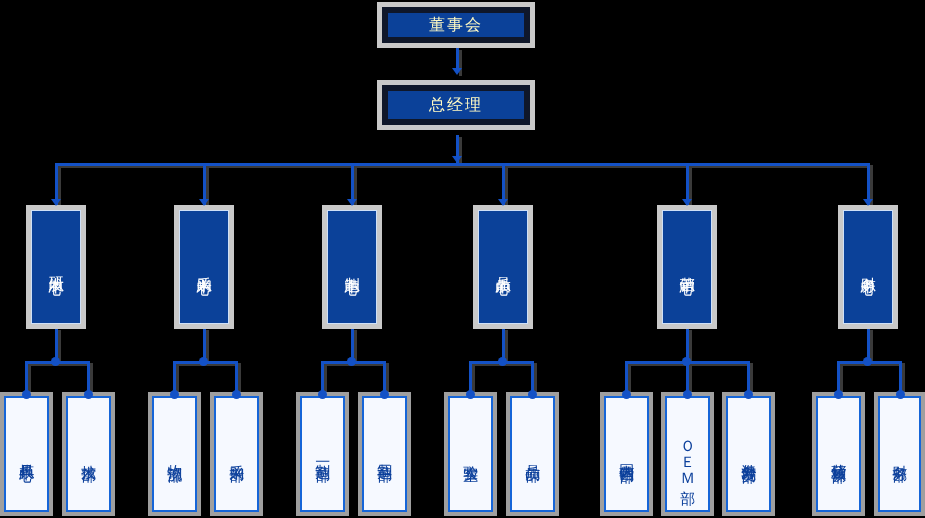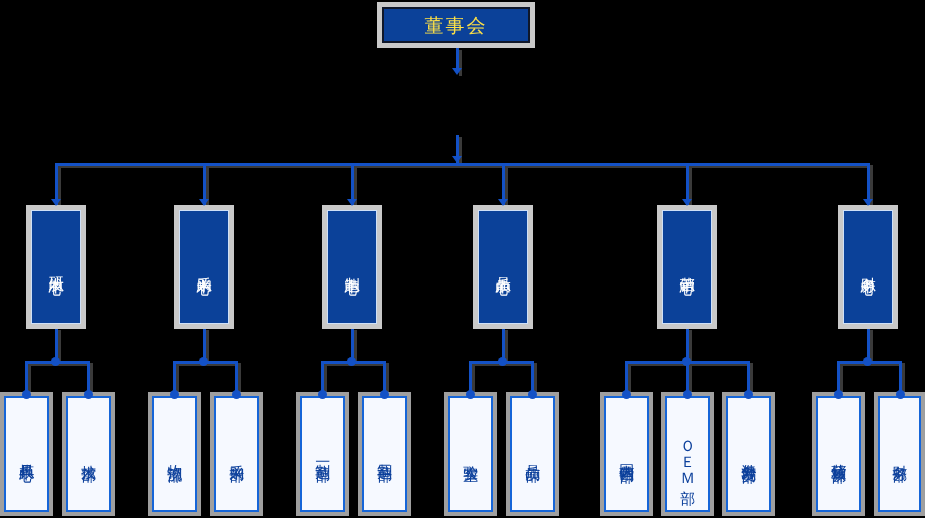--- a/index.html
+++ b/index.html
@@ -30,23 +30,23 @@
     height: 100%;
     display: flex;
     align-items: center;
     justify-content: center;
     text-align: center;
   }
 
   
   .node.top .inner {
     background: #0b4199;
-    border: 2px solid #0f172a;
-    color: #fde047;
-    font-size: 19px;
+    border: 6px solid #0f172a;
+    color: #fef9c3;
+    font-size: 16px;
     letter-spacing: 2px;
     line-height: 1.2;
   }
 
   
   .node.mid .inner {
     background: #0b4199;
     border: 1px solid #cfe0f7;
     color: #ffffff;
     font-size: 15px;
@@ -221,20 +221,23 @@
   <div class="dot" style="left:199px; top:357px;"></div>
   <div class="dot" style="left:347px; top:357px;"></div>
   <div class="dot" style="left:498px; top:357px;"></div>
   <div class="dot" style="left:682px; top:357px;"></div>
   <div class="dot" style="left:863px; top:357px;"></div>
 
   <div class="node top" style="left:377px; top:2px; width:158px; height:46px;">
     <div class="inner">董事会</div>
   </div>
 
+  <div class="node top" style="left:377px; top:80px; width:158px; height:50px;">
+    <div class="inner">总经理</div>
+  </div>
 
   <div class="node mid" style="left:26px; top:205px; width:60px; height:124px;">
     <div class="inner">研发中心</div>
   </div>
 
   <div class="node mid" style="left:174px; top:205px; width:60px; height:124px;">
     <div class="inner">采购中心</div>
   </div>
 
   <div class="node mid" style="left:322px; top:205px; width:60px; height:124px;">

